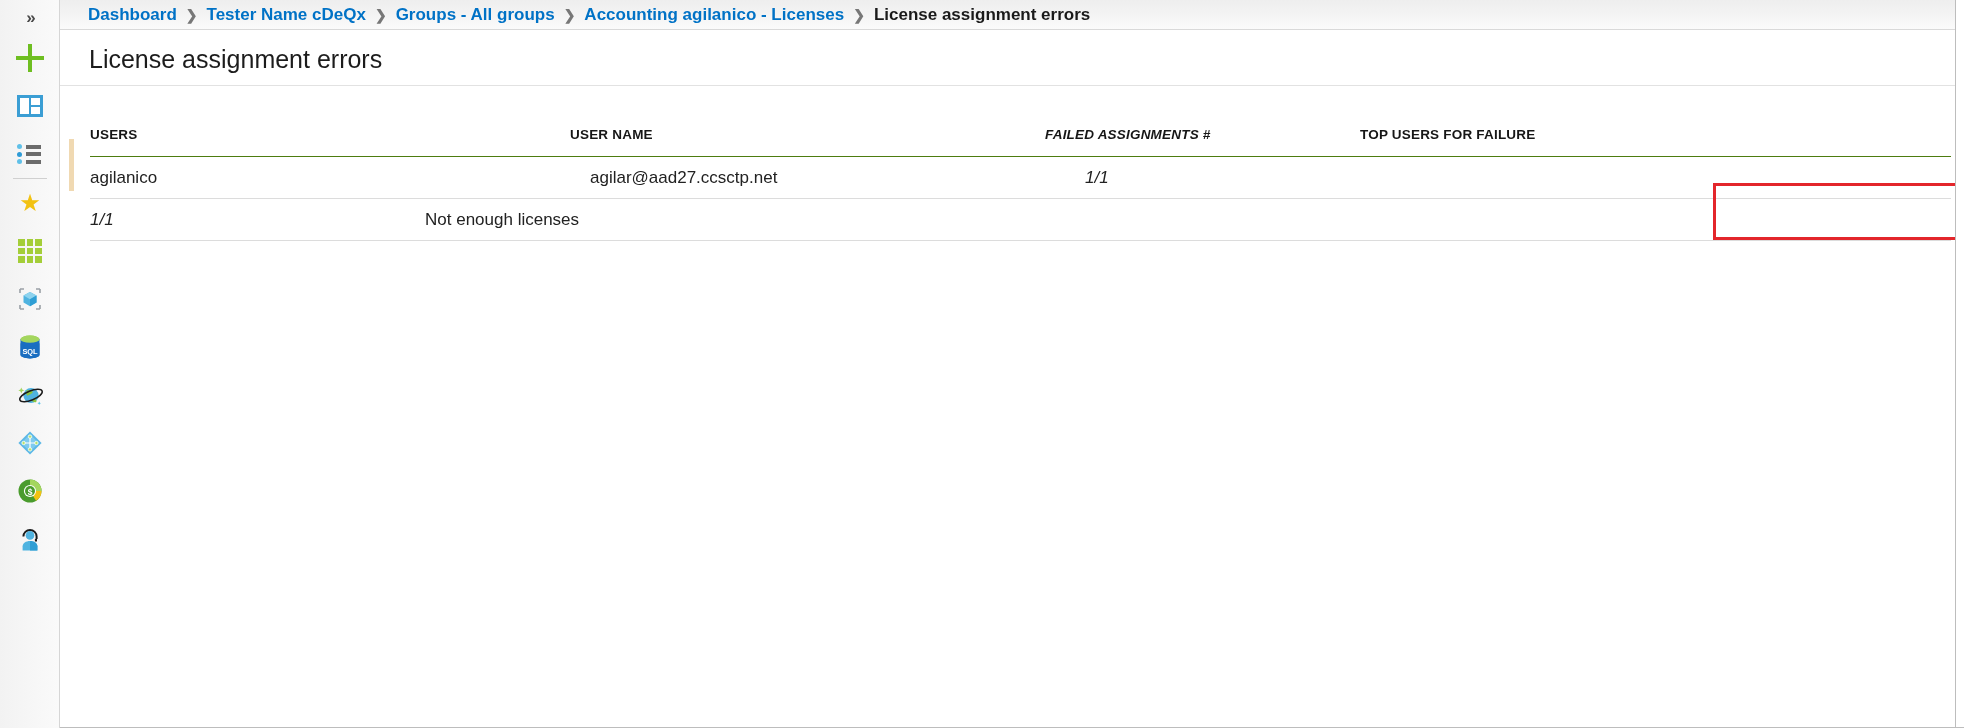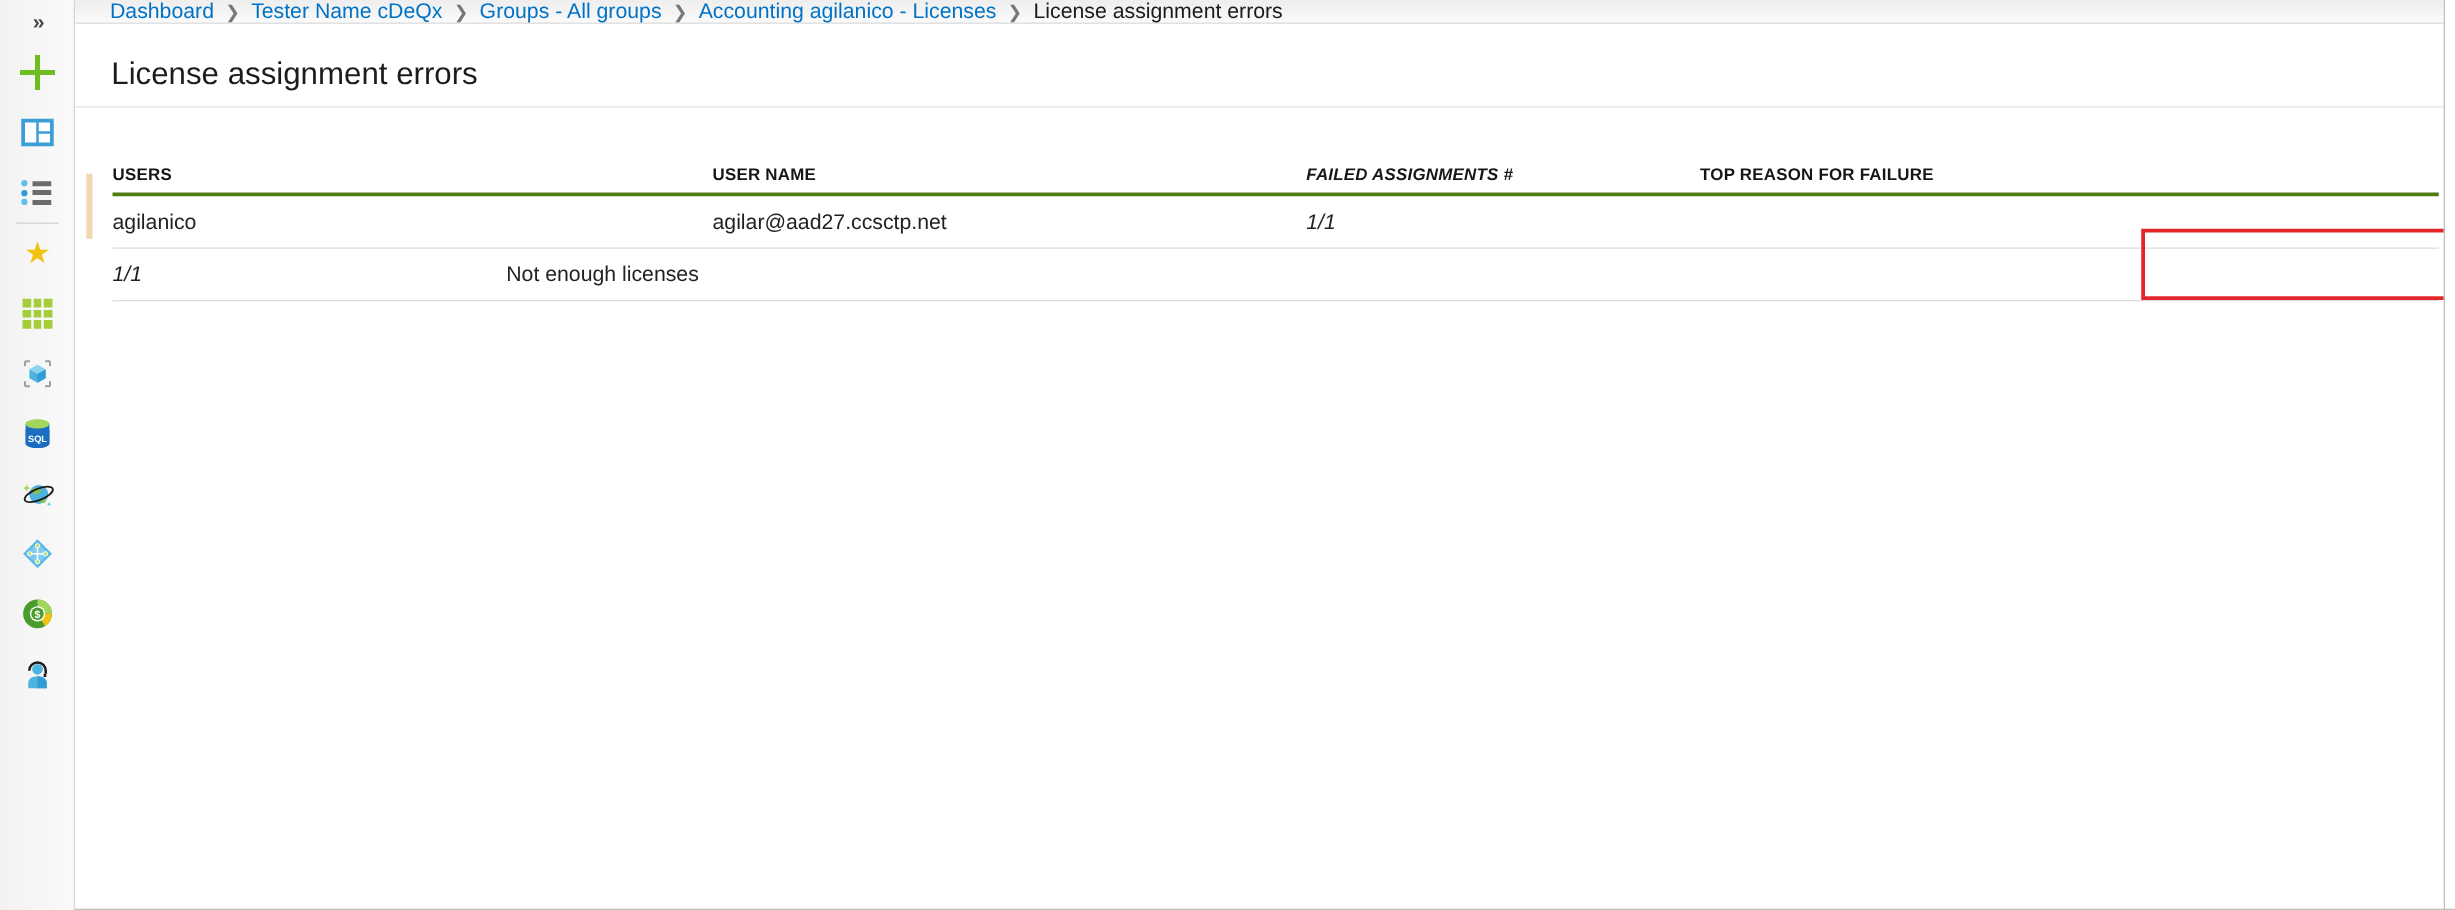--- a/index.html
+++ b/index.html
@@ -69,26 +69,27 @@
     width: 34px; height: 1px; background: #d0d0d0; margin: 0 auto;
   }
 
   
   #main {
     position: relative; flex: 1 1 auto; height: 728px; background: #ffffff;
   }
 
   
   #breadcrumb-bar {
-    height: 19px;
+    height: 30px;
     background: linear-gradient(to bottom, #eeeeee 0%, #f4f4f4 55%, #fbfbfb 100%);
     border-bottom: 1px solid #d9d9d9;
     display: flex; align-items: center;
     padding-left: 28px;
     font-size: 17px;
+    font-weight: bold;
   }
   .crumb { color: #0072c6; white-space: nowrap; cursor: pointer; }
   .crumb.current { color: #1a1a1a; cursor: default; }
   .crumb-sep { color: #777; margin: 0 9px; font-size: 14px; }
 
   
   #blade {
     position: absolute; left: 0; top: 33px;
     width: 1904px; height: 695px;
     background: #ffffff;
@@ -111,32 +112,33 @@
     position: absolute; left: 9px; top: 106px; width: 5px; height: 52px;
     background: #f0d9b2;
   }
 
   
   #content { position: absolute; left: 0; top: 54px; right: 0; bottom: 0; }
 
   
   #errors-table { position: absolute; left: 30px; top: 40px; right: 12px; }
   .thead {
-    display: flex; align-items: flex-end;
+    display: flex; align-items: flex-start;
     height: 30px;
-    border-bottom: 3px solid #4d7c0f;
+    border-bottom: 1px solid #4d7c0f;
   }
   .th {
     font-size: 13.5px; font-weight: 700; color: #161616;
     letter-spacing: 0.2px; padding-bottom: 7px;
   }
   .row {
     display: flex; align-items: center;
     height: 42px;
     border-bottom: 1px solid #dcdcdc;
+    gap: 20px;
   }
   .td { font-size: 17px; color: #222222; }
   .c-users { width: 480px; flex: 0 0 480px; }
   .c-username { width: 475px; flex: 0 0 475px; }
   .c-failed { width: 315px; flex: 0 0 315px; font-style: italic; }
   .c-reason { flex: 1 1 auto; }
 
   
   #highlight-box {
     position: absolute;
@@ -304,21 +306,21 @@
       <div id="blade-scroll-thumb"></div>
 
       <div id="content">
 
         <div id="errors-table">
 
           <div class="thead">
             <div class="th c-users">USERS</div>
             <div class="th c-username">USER NAME</div>
             <div class="th c-failed">FAILED ASSIGNMENTS #</div>
-            <div class="th c-reason">TOP REASON FOR FAILURE</div>
+            <div class="th c-reason">TOP USERS FOR FAILURE</div>
           </div>
 
           <div class="row">
             <div class="td c-users">agilanico</div>
             <div class="td c-username">agilar@aad27.ccsctp.net</div>
             <div class="td c-failed">1/1</div>
           </div>
 
           <div class="row">
             <div class="td c-failed">1/1</div>

